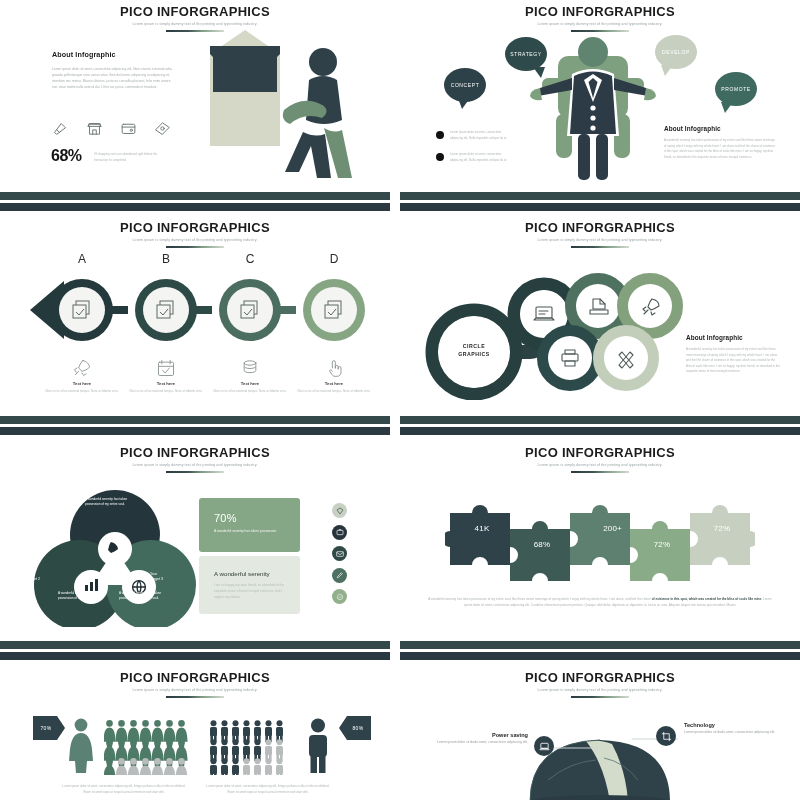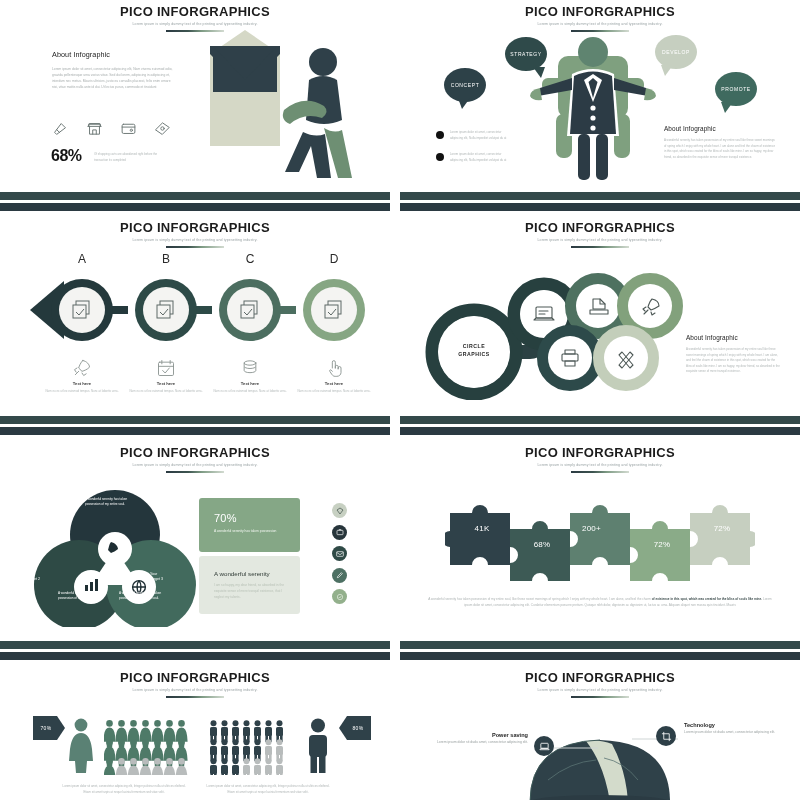--- a/index.html
+++ b/index.html
@@ -25,21 +25,21 @@
     margin: 4px auto 0; width: 58px; height: 2.4px;
     background: linear-gradient(90deg,#2b3a42 0%,#3d5450 38%,#7f9c85 62%,#d3dbd1 100%);
   }
 
   
   .bar { position:absolute; }
   .bar.green { background:#33494a; }
   .bar.navy  { background:#2b3a42; }
 
   
-  .about-h { font-size:7.2px; font-weight:400; color:#1b1b1b; letter-spacing:.1px;text-align:center; }
+  .about-h { font-size:7.2px; font-weight:700; color:#1b1b1b; letter-spacing:.1px;text-align:center; }
   .body-xs { font-size:3.3px; line-height:1.85; color:#a7adad; }
   .body-xxs{ font-size:2.9px; line-height:1.9; color:#b0b6b6; }
   .big-pct { font-size:16px; font-weight:800; color:#151515; letter-spacing:-.5px; }
 
   .ico-line { stroke:#6f7a78; stroke-width:1.4; fill:none; stroke-linecap:round; stroke-linejoin:round; }
   .ico-line-thin { stroke:#8b9491; stroke-width:1.1; fill:none; stroke-linecap:round; stroke-linejoin:round; }
 
   
   .s1-icons { position:absolute; display:flex; gap:17px; }
 
@@ -450,21 +450,21 @@
       <g transform="translate(180,16)">
         <path fill="#8aab88" d="M5 24 h22 a8 8 0 0116 0 h22 v18 a8 8 0 010 16 v18 h-22 a8 8 0 00-16 0 h-22 v-18 a8 8 0 000 -16 z"></path>
       </g>
       <g transform="translate(240,0)">
         <path fill="#c6cfc0" d="M5 24 h22 a8 8 0 0116 0 h22 v18 a8 8 0 018 8 a8 8 0 01-8 8 v18 h-22 a8 8 0 00-16 0 h-22 v-18 a8 8 0 000 -16 z"></path>
       </g>
     </svg>
 
     <div class="puz-val" style="left:62px;top:83px;width:40px;text-align:center;">41K</div>
     <div class="puz-val" style="left:122px;top:99px;width:40px;text-align:center;">68%</div>
-    <div class="puz-val" style="left:182px;top:83px;width:40px;text-align:left;">200+</div>
+    <div class="puz-val" style="left:182px;top:83px;width:40px;text-align:right;">200+</div>
     <div class="puz-val" style="left:242px;top:99px;width:40px;text-align:center;">72%</div>
     <div class="puz-val" style="left:302px;top:83px;width:40px;text-align:center;">72%</div>
 
     <div class="puz-note" style="left:25px;top:155px;width:350px;">
       <span>A wonderful serenity has taken possession of my entire soul, like these sweet mornings of spring which I enjoy with my whole heart. I am alone, and feel the charm </span><b>of existence in this spot, which was created for the bliss of souls like mine.</b><span> Lorem ipsum dolor sit amet, consectetur adipiscing elit. Curabitur elementum posuere pretium. Quisque nibh dolor, dignissim ac dignissim ut, luctus ac urna. Aliquam aliquet non massa quis tincidunt. Mauris</span>
     </div>
   </div>
 
   <div class="bar green" style="left:0;top:641px;width:390px;height:8px;"></div>
   <div class="bar green" style="left:400px;top:641px;width:400px;height:8px;"></div>

